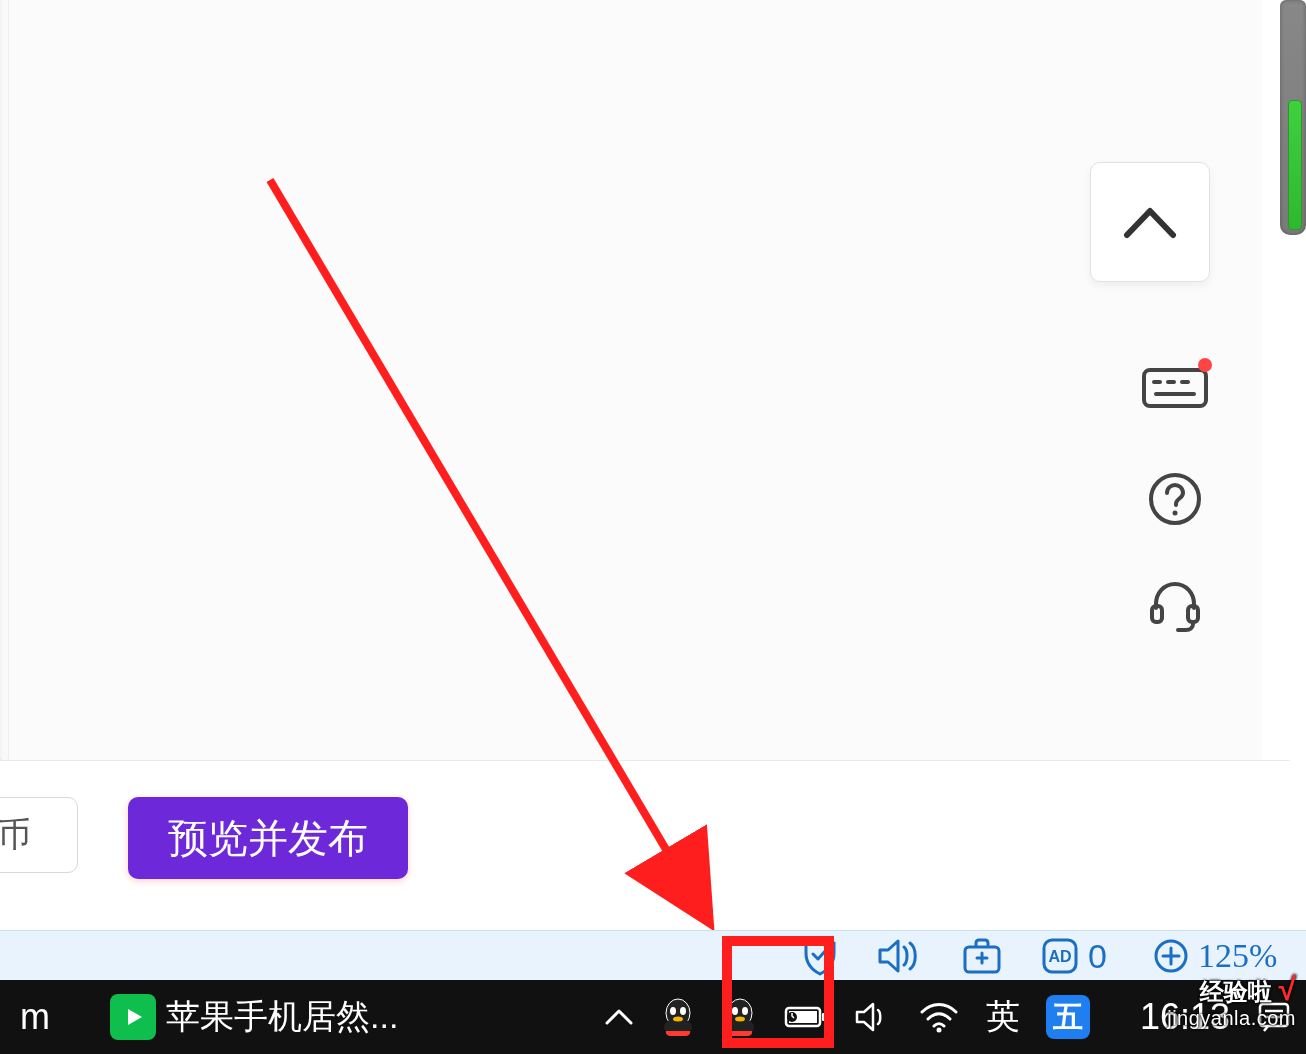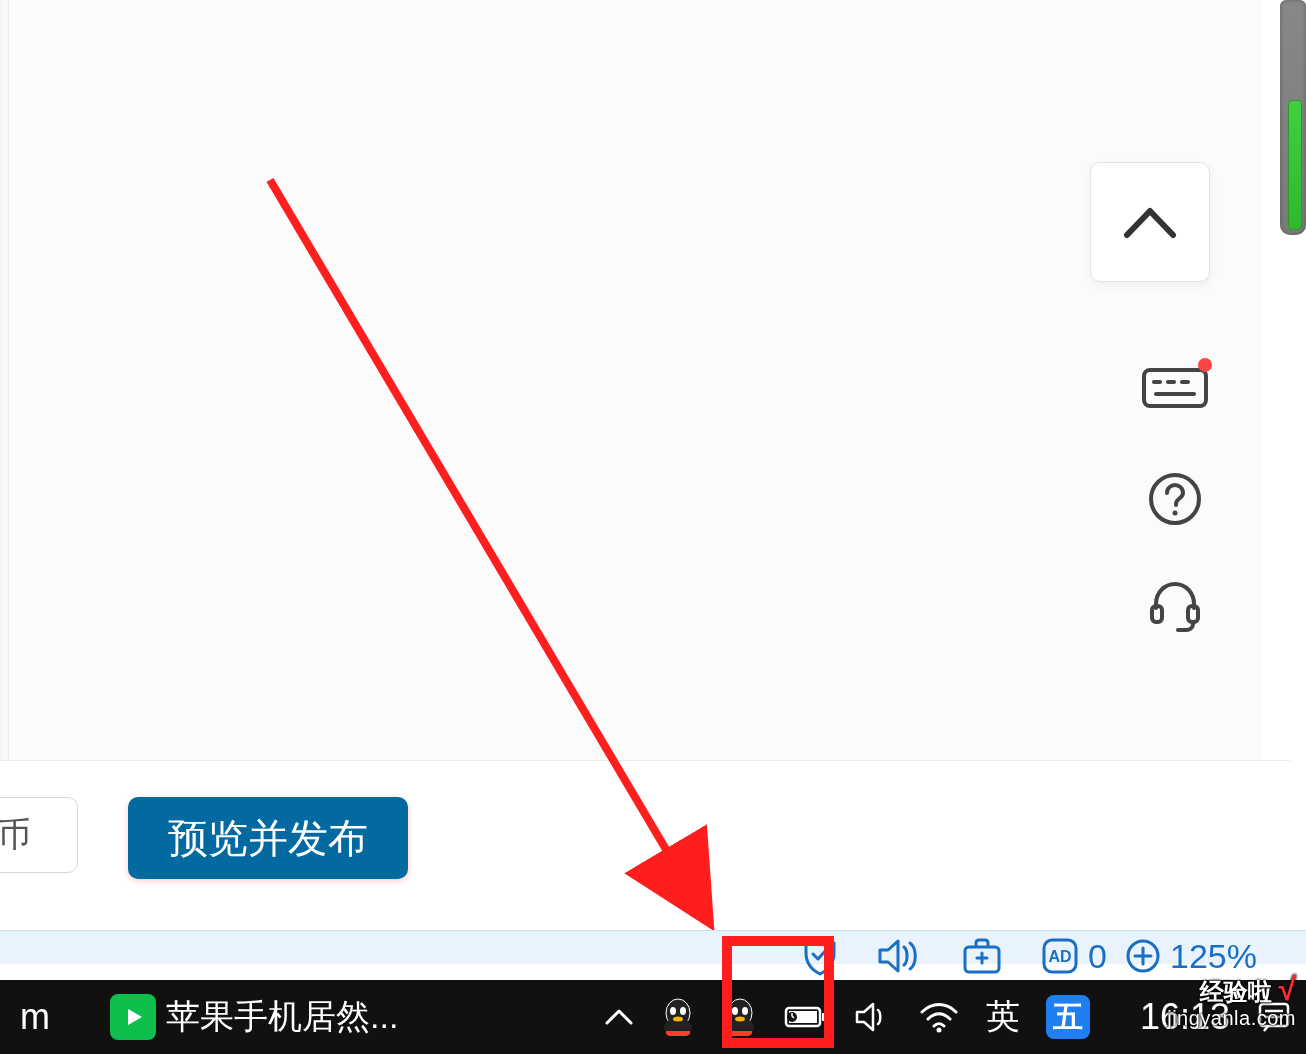--- a/index.html
+++ b/index.html
@@ -14,25 +14,25 @@
   .keyboard-btn{top:350px;}
   .help-btn{top:464px;}
   .headset-btn{top:570px;}
   .red-dot{position:absolute;top:-4px;right:-4px;width:14px;height:14px;border-radius:50%;background:#f44;}
   
   .vol-track{position:absolute;right:0px;top:0;width:26px;height:235px;background:linear-gradient(#888,#7a7a7a);border-radius:6px 6px 10px 10px;box-shadow:inset 0 0 4px rgba(0,0,0,.3);}
   .vol-fill{position:absolute;right:4px;top:100px;width:14px;height:130px;background:linear-gradient(#3fd03f,#2fb82f);border:1px solid #2a9a2a;border-radius:4px;}
   
   .action-bar{position:absolute;left:0;top:760px;width:1290px;height:170px;background:#fff;border-top:1px solid #eaeaea;}
   .btn-secondary{position:absolute;left:-50px;top:36px;width:128px;height:76px;background:#fff;border:1px solid #d8d8d8;border-radius:10px;font-size:34px;color:#555;display:flex;align-items:center;justify-content:center;}
-  .btn-primary{position:absolute;left:128px;top:36px;width:280px;height:82px;background:#0369a1;border-radius:10px;font-size:40px;color:#fff;display:flex;align-items:center;justify-content:center;box-shadow:0 2px 6px rgba(249,91,84,.3);}
+  .btn-primary{position:absolute;left:128px;top:36px;width:280px;height:82px;background:#6d28d9;border-radius:10px;font-size:40px;color:#fff;display:flex;align-items:center;justify-content:center;box-shadow:0 2px 6px rgba(249,91,84,.3);}
   
   .arrow-svg{position:absolute;left:260px;top:170px;pointer-events:none;}
   
-  .browser-strip{position:absolute;left:0;top:930px;width:1306px;height:34px;background:#e8f3fd;border-top:1px solid #c7e0f4;}
+  .browser-strip{position:absolute;left:0;top:930px;width:1306px;height:50px;background:#e8f3fd;border-top:1px solid #c7e0f4;}
   .bs-item{position:absolute;top:6px;height:38px;display:flex;align-items:center;gap:8px;color:#1a6fc4;font-size:34px;}
   
   .taskbar{position:absolute;left:0;top:980px;width:1306px;height:74px;background:#111;display:flex;align-items:center;}
   .tb-left-label{color:#fff;font-size:36px;margin-left:-20px;width:70px;text-align:right;}
   .tb-app{display:flex;gap:10px;margin-left:60px;color:#fff;font-size:34px;}
   .iqiyi-icon{width:46px;height:46px;background:#0fbf4d;border-radius:8px;display:flex;align-items:center;justify-content:center;}
   .tb-tray{position:absolute;right:0;top:0;height:74px;display:flex;align-items:center;gap:26px;padding-right:14px;color:#fff;font-size:34px;}
   .ime-badge{width:44px;height:44px;background:#1f7ef0;border-radius:8px;color:#fff;display:flex;align-items:center;justify-content:center;font-size:30px;font-weight:bold;}
   .clock{font-size:36px;color:#fff;margin-left:24px;}
   .watermark{position:absolute;right:10px;top:972px;text-align:right;font-size:24px;line-height:1.1;color:#fff;text-shadow:0 0 3px #000,0 0 3px #000;}
@@ -142,21 +142,21 @@
   </div>
   <div class="bs-item" style="left:1040px;">
     <span>
       <svg width="40" height="40" viewBox="0 0 40 40">
           <rect x="4" y="4" width="32" height="32" rx="8" fill="none" stroke="#1a6fc4" stroke-width="3"></rect>
           <text x="20" y="26" text-anchor="middle" font-size="16" font-family="Arial" fill="#1a6fc4" font-weight="bold">AD</text>
         </svg>
     </span>
     <span>0</span>
   </div>
-  <div class="bs-item" style="left:1124px;">
+  <div class="bs-item" style="left:1152px;font-family:Liberation Serif, serif;">
     <span>
       <svg width="38" height="38" viewBox="0 0 38 38">
           <circle cx="19" cy="19" r="15" fill="none" stroke="#1a6fc4" stroke-width="3"></circle>
           <path d="M19 11v16M11 19h16" stroke="#1a6fc4" stroke-width="3" stroke-linecap="round"></path>
         </svg>
     </span>
     <span>125%</span>
   </div>
 </div>
 

